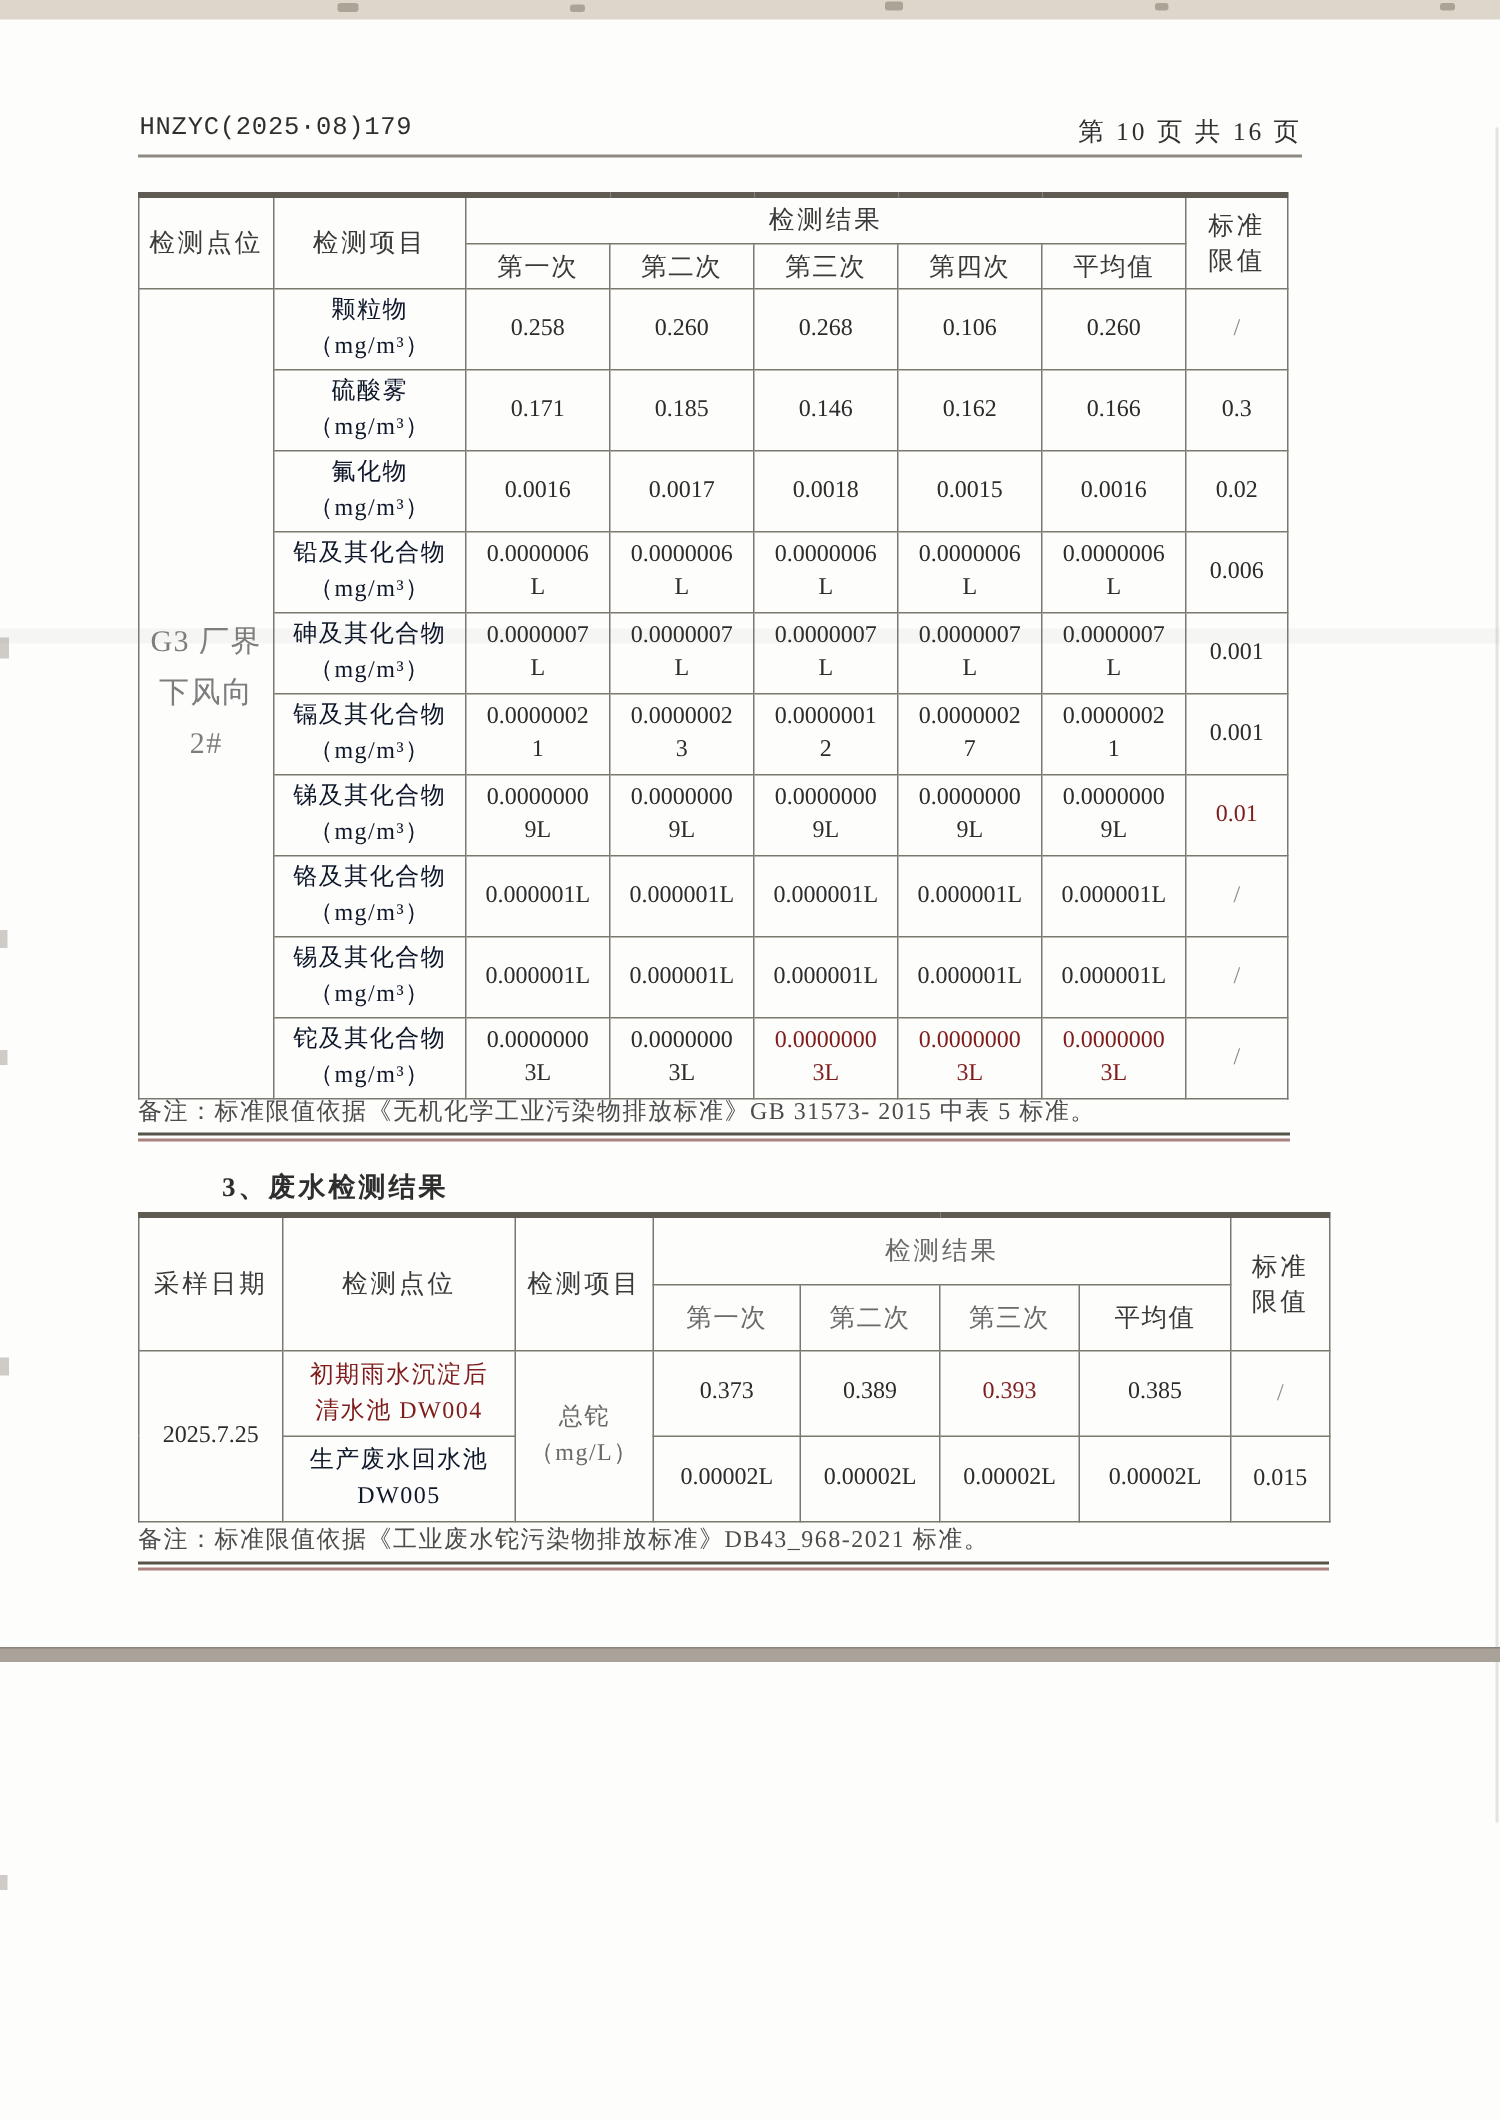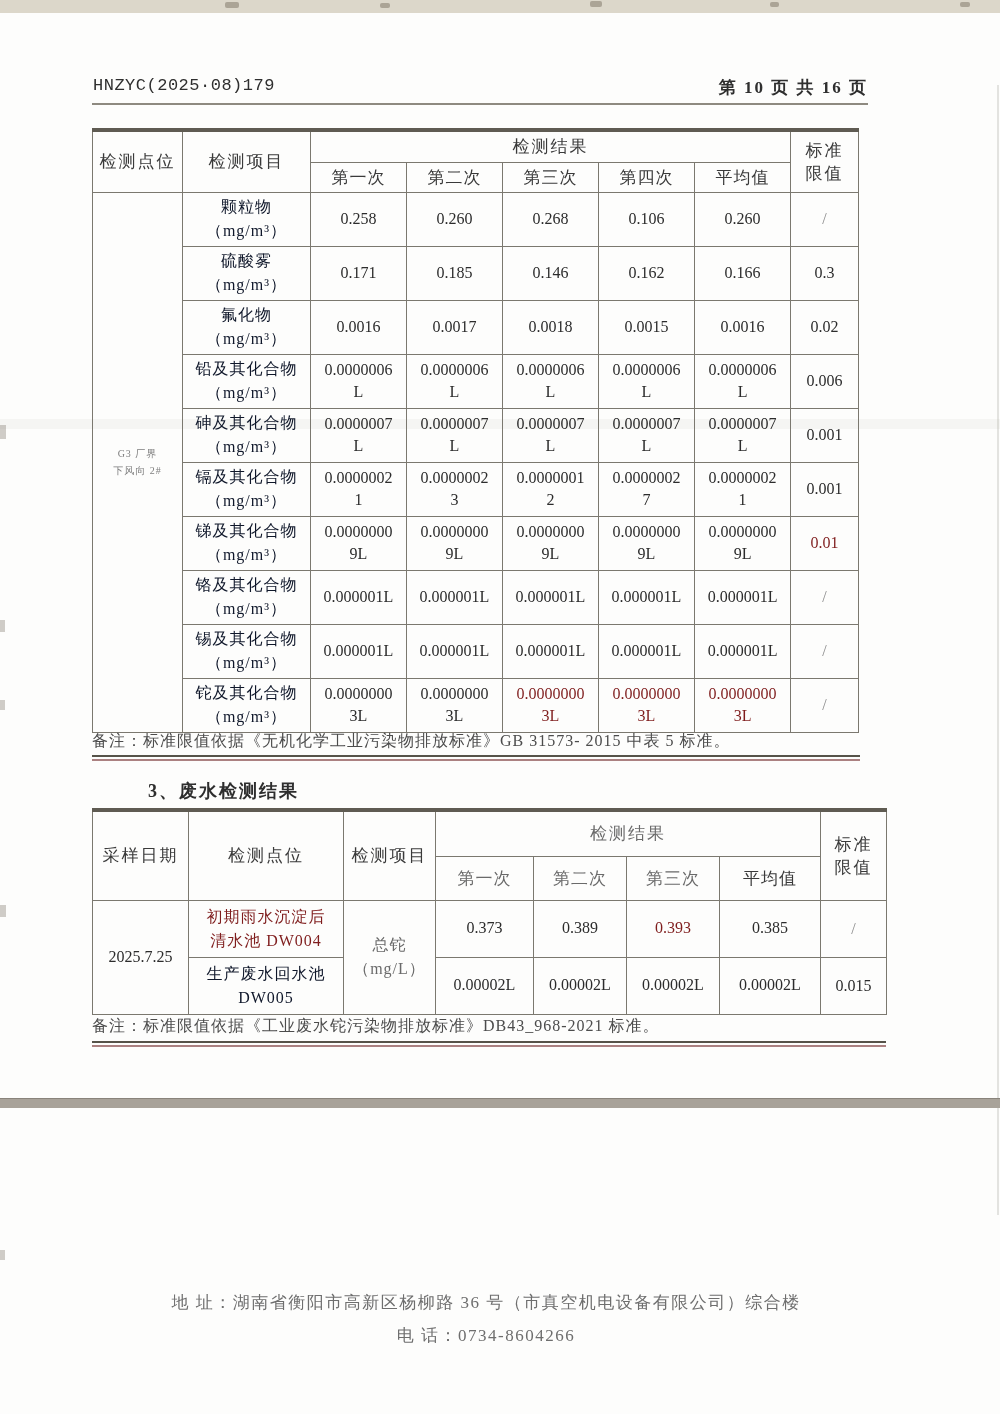--- a/index.html
+++ b/index.html
@@ -14,34 +14,34 @@
   .top-strip { position:absolute; top:0; left:0; width:1000px; height:13px; background:#dcd7ca; }
   .smudge { position:absolute; background:rgba(110,102,86,.45); border-radius:2px; }
   .gray-band { position:absolute; left:0; top:1098px; width:1000px; height:10px; background:#a8a299; box-shadow:0 1px 0 rgba(90,86,78,.4) inset; }
   .crease { position:absolute; left:0; top:419px; width:1000px; height:10px; background:rgba(180,175,165,.10); }
   .edge-r { position:absolute; right:1px; top:85px; height:1130px; width:2px; background:rgba(170,168,160,.30); }
   .tick { position:absolute; left:0; background:rgba(150,145,135,.45); }
 
   
   .doc-header { position:absolute; top:76px; left:93px; width:775px; font-size:17px; }
   .doc-number { float:left; letter-spacing:.5px;font-family:Liberation Mono, monospace; }
-  .page-number { float:right; letter-spacing:2px;font-weight:bold; }
+  .page-number { float:right; letter-spacing:2px; }
   .header-rule { position:absolute; top:103px; left:92px; width:776px; height:2px; background:#8e8a80; }
 
   
   table { border-collapse:collapse; table-layout:fixed; text-align:center; }
   td { border:1px solid #7b786f; padding:0 2px; vertical-align:middle; }
   .t1 { position:absolute; left:92px; top:128px; width:766px; border-top:4px solid #5f5b52; }
   .t2 { position:absolute; left:92px; top:808px; width:794px; border-top:4px solid #5f5b52; }
   .hdr { font-size:17px; letter-spacing:2px; color:#3a3a3a; }
   .hdr-sub { font-size:17px; letter-spacing:1px; color:#3a3a3a; }
   .item { font-size:16px; color:#0f172a; line-height:1.5; letter-spacing:1px; }
   .num { font-size:16px; color:#2c2c2c; }
   .wnum { display:inline-block; max-width:74px; word-break:break-all; line-height:1.4; }
-  .site-cell { font-size:10px; color:#7d7d7d; line-height:1.7; letter-spacing:1px; }
+  .site-cell { font-size:20px; color:#7d7d7d; line-height:1.7; letter-spacing:1px; }
   .slash { color:#8c8c8c; }
   .muted { color:#7f1d1d; }
   .mid { color:#6a6a6a; }
 
   .note { position:absolute; left:92px; width:766px; font-size:16px; color:#4c4c4c; letter-spacing:1px; }
   .note-t1 { top:731px; }
   .note-t2 { top:1016px; width:794px; }
   .rule-pair { position:absolute; left:92px; }
   .rule-t1 { top:755px; width:768px; }
   .rule-t2 { top:1041px; width:794px; }
@@ -301,18 +301,14 @@
   </table>
 
   <div class="note note-t2">备注：标准限值依据《工业废水铊污染物排放标准》DB43_968-2021 标准。</div>
   <div class="rule-pair rule-t2">
     <div class="rule-dark"></div>
     <div class="rule-red"></div>
   </div>
 
   <div class="gray-band"></div>
 
-  <div class="footer">
-    <div>地 址：湖南省衡阳市高新区杨柳路 36 号（市真空机电设备有限公司）综合楼</div>
-    <div>电 话：0734-8604266</div>
-  </div>
 
 </div>
 
 </body></html>

